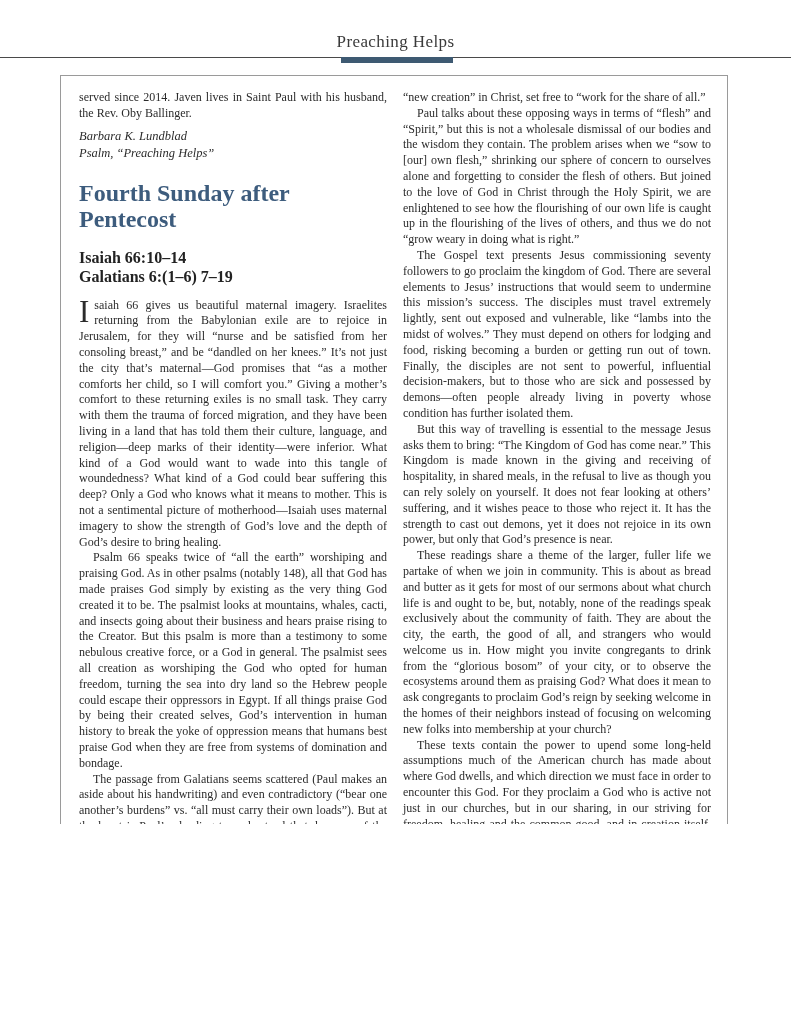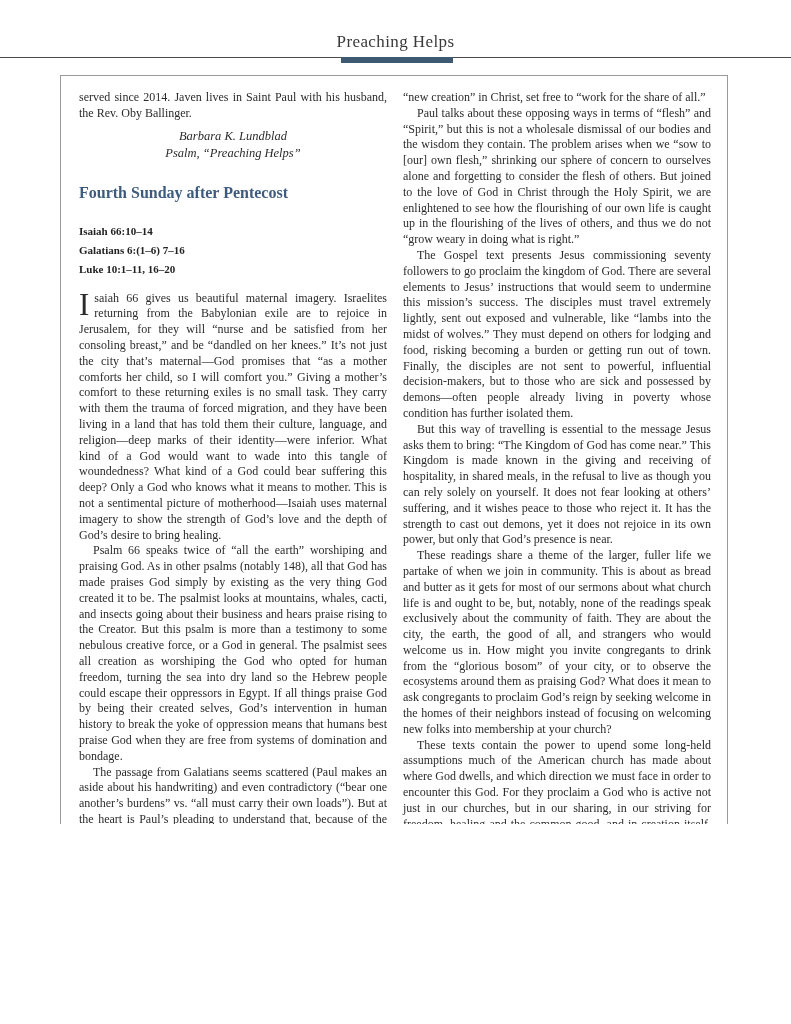--- a/index.html
+++ b/index.html
@@ -63,38 +63,38 @@
   }
   .col p {
     margin: 0;
     font-size: 12px;
     line-height: 15.8px;
     text-align: justify;
     text-justify: inter-word;
   }
   .col p.indent { text-indent: 14px; }
   .byline {
-    text-align: center;
+    text-align: left;
     font-style: italic;
     font-size: 12.5px;
     line-height: 17px;
     margin: 6px 0 0 0;
   }
   .byline div { white-space: nowrap; }
   .section-title {
     color: #3d5c7d;
     font-weight: bold;
-    font-size: 16px;
+    font-size: 24px;
     line-height: 26px;
     margin: 18px 0 0 0;
   }
   .readings {
     margin: 16px 0 12px 0;
     font-weight: bold;
-    font-size: 11px;
+    font-size: 16px;
     line-height: 19px;
     color: #222222;
   }
   .dropcap {
     float: left;
     font-size: 31px;
     line-height: 26px;
     padding: 1px 5px 0 0;
     color: #2b2b2b;
   }
@@ -139,22 +139,21 @@
         <div>Barbara K. Lundblad</div>
         <div>Psalm, “Preaching Helps”</div>
       </div>
 
       <div class="section-title">
         <div>Fourth Sunday after Pentecost</div>
       </div>
 
       <div class="readings">
         <div>Isaiah 66:10–14</div>
-        <div>Galatians 6:(1–6) 7–16</div>
-        <div>Luke 10:1–11, 16–20</div>
+        <div>Galatians 6:(1–6) 7–19</div>
       </div>
 
       <p><span class="dropcap">I</span><span>saiah 66 gives us beautiful maternal imagery. Israelites returning from the Babylonian exile are to rejoice in Jerusalem, for they will “nurse and be satisfied from her consoling breast,” and be “dandled on her knees.” It’s not just the city that’s maternal—God promises that “as a mother comforts her child, so I will comfort you.” Giving a mother’s comfort to these returning exiles is no small task. They carry with them the trauma of forced migration, and they have been living in a land that has told them their culture, language, and religion—deep marks of their identity—were inferior. What kind of a God would want to wade into this tangle of woundedness? What kind of a God could bear suffering this deep? Only a God who knows what it means to mother. This is not a sentimental picture of motherhood—Isaiah uses maternal imagery to show the strength of God’s love and the depth of God’s desire to bring healing.</span></p>
       <p class="indent">Psalm 66 speaks twice of “all the earth” worshiping and praising God. As in other psalms (notably 148), all that God has made praises God simply by existing as the very thing God created it to be. The psalmist looks at mountains, whales, cacti, and insects going about their business and hears praise rising to the Creator. But this psalm is more than a testimony to some nebulous creative force, or a God in general. The psalmist sees all creation as worshiping the God who opted for human freedom, turning the sea into dry land so the Hebrew people could escape their oppressors in Egypt. If all things praise God by being their created selves, God’s intervention in human history to break the yoke of oppression means that humans best praise God when they are free from systems of domination and bondage.</p>
       <p class="indent">The passage from Galatians seems scattered (Paul makes an aside about his handwriting) and even contradictory (“bear one another’s burdens” vs. “all must carry their own loads”). But at the heart is Paul’s pleading to understand that, because of the cross of Jesus, “the world has been crucified to me, and I to the world.” Faith in Christ ought to make a difference in our living—no longer are we bound by the ways of the world that encourage selfish hoarding and violence. Instead, we join the</p>
     </div>
 
     <div class="col">
       <p>“new creation” in Christ, set free to “work for the share of all.”</p>
       <p class="indent">Paul talks about these opposing ways in terms of “flesh” and “Spirit,” but this is not a wholesale dismissal of our bodies and the wisdom they contain. The problem arises when we “sow to [our] own flesh,” shrinking our sphere of concern to ourselves alone and forgetting to consider the flesh of others. But joined to the love of God in Christ through the Holy Spirit, we are enlightened to see how the flourishing of our own life is caught up in the flourishing of the lives of others, and thus we do not “grow weary in doing what is right.”</p>

